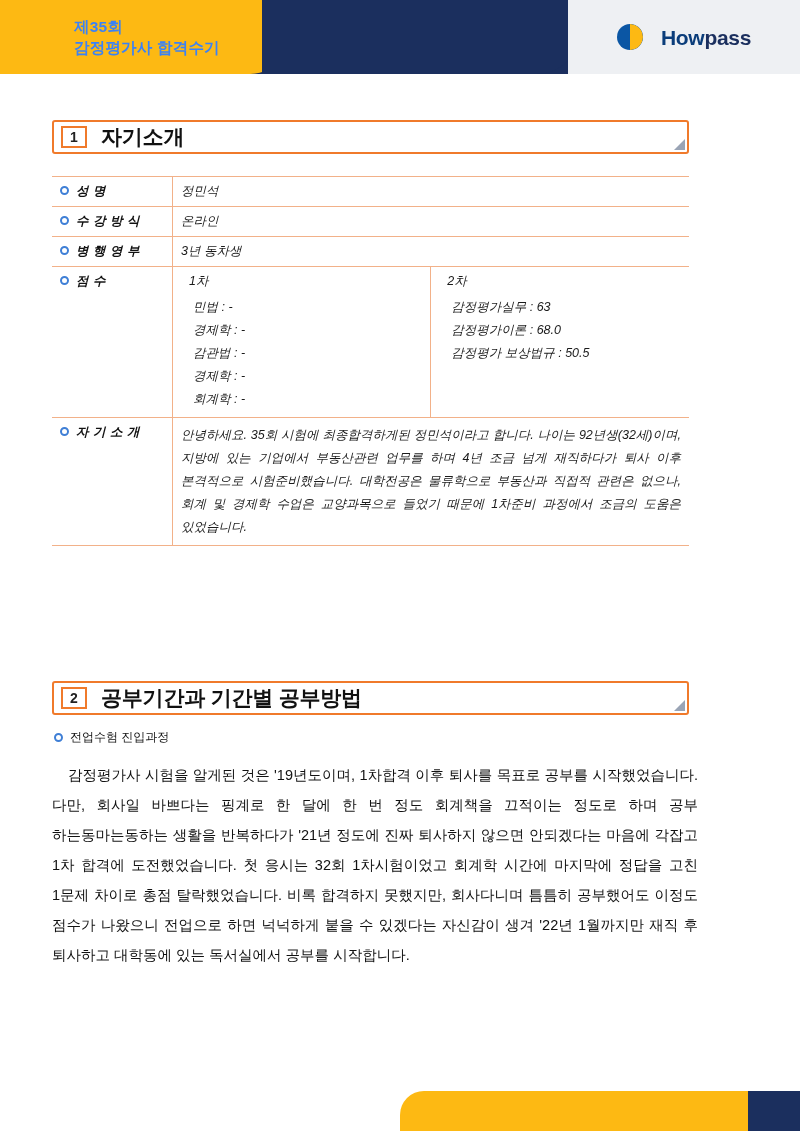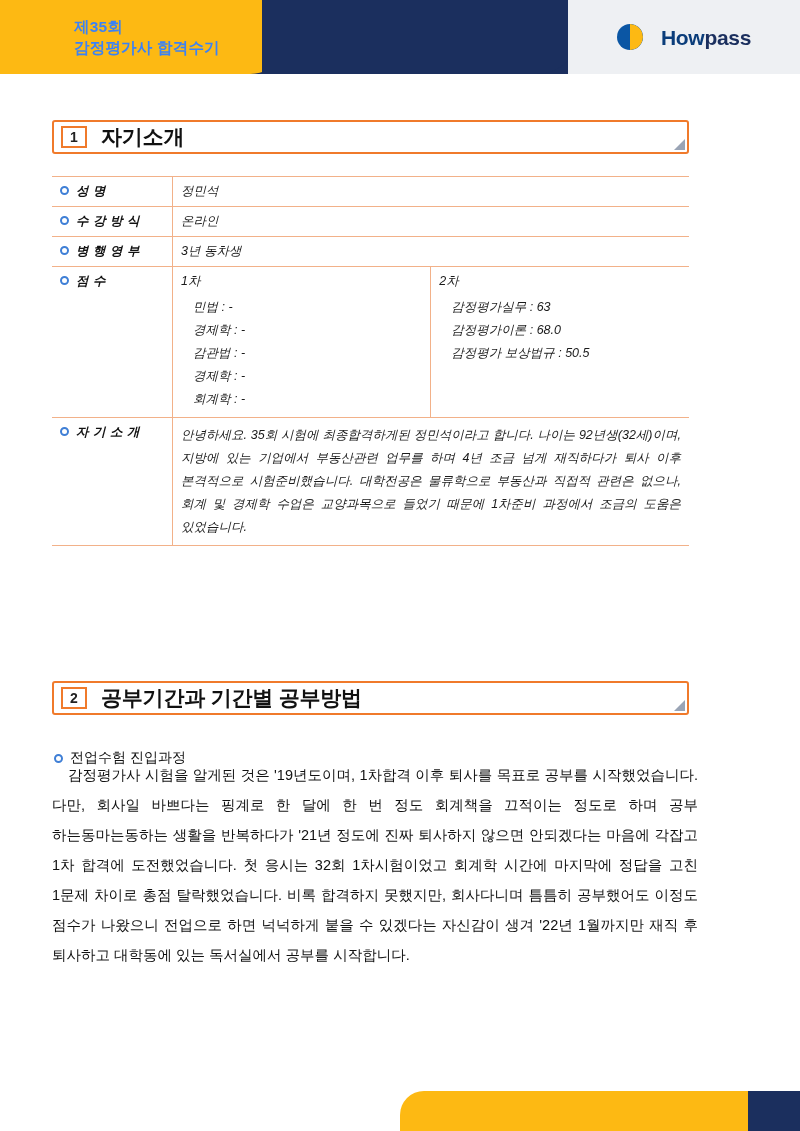--- a/index.html
+++ b/index.html
@@ -118,33 +118,33 @@
     background: #ffffff; border: 2px solid #3f7fd6;
     margin-right: 7px; margin-top: 3px; flex: none;
   }
   .label-text {
     font-weight: bold; font-size: 12.5px; color: #111;
     letter-spacing: 0.5px;
   }
   .label-spread { display: inline-block; width: 88px; }
   .val-cell { border-left: 1px solid #f2b189; }
   .score-col { width: 50%; }
-  .score-title { font-size: 12.5px; margin-bottom: 6px; }
+  .score-title { font-size: 12.5px; margin-bottom: 6px; margin-left: 8px; }
   .score-line { font-size: 12.5px; line-height: 23px; padding-left: 12px; }
   .intro-text {
     font-size: 12.5px; line-height: 23px;
     text-align: justify; text-justify: inter-character;
     word-break: keep-all;
   }
 
   
   .sub-head {
     position: absolute; left: 54px;
     display: flex; align-items: center;
-    font-size: 14px; color: #111; margin-top: 20px;
+    font-size: 12px; color: #111;
   }
   .sub-head .bullet { width: 9px; height: 9px; margin-top: 0; }
   .body-par {
     position: absolute; left: 52px; width: 646px;
     font-size: 14.5px; line-height: 30px; color: #111;
     text-align: justify; text-justify: inter-character;
     word-break: keep-all;
     text-indent: 16px;
   }
 

